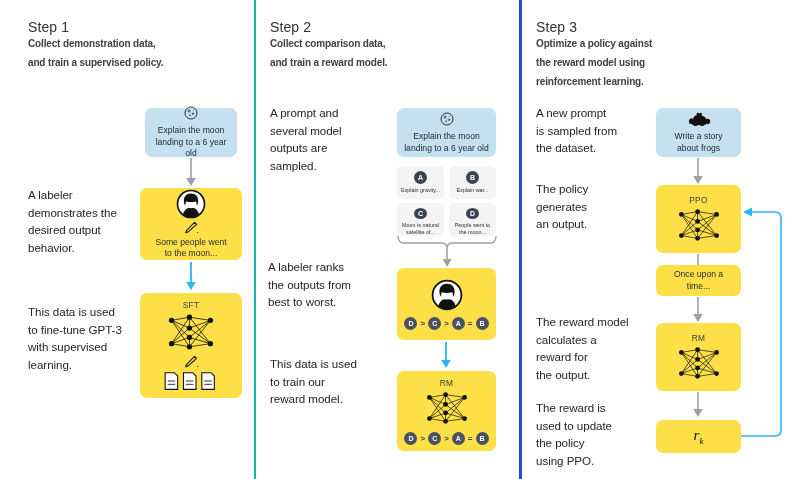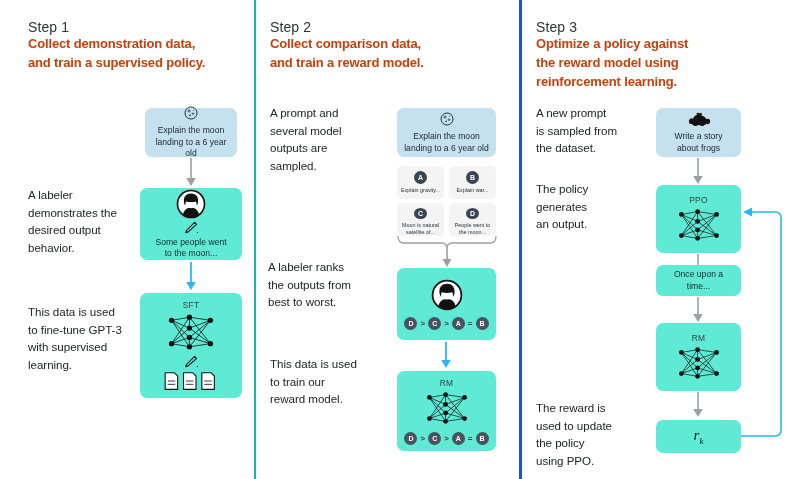--- a/index.html
+++ b/index.html
@@ -20,34 +20,34 @@
   .col-3 { left: 519px; width: 269px; border-left: 3px solid #1d4ed8; }
 
   .step-label {
     position: absolute; left: 28px; top: 19px;
     font-size: 14px; color: #2f3136; letter-spacing: .1px;
   }
   .col-2 .step-label, .col-3 .step-label { left: 14px; }
 
   .step-title {
     position: absolute; left: 28px; top: 34px;
-    font-size: 13px; font-weight: bold; line-height: 19px;
-    color: #c2410c; letter-spacing: -.15px; white-space: pre-line;
+    font-size: 10px; font-weight: bold; line-height: 19px;
+    color: #404040; letter-spacing: -.15px; white-space: pre-line;
   }
   .col-2 .step-title, .col-3 .step-title { left: 14px; }
 
   .para {
     position: absolute; font-size: 11.6px; line-height: 17.5px;
     color: #222428; white-space: pre-line; letter-spacing: -.05px;
   }
 
   
   .box {
     position: absolute; border-radius: 7px;
-    background: #5eead4;
+    background: #fde047;
     display: flex; flex-direction: column;
     align-items: center; justify-content: center;
   }
   .box.blue { background: #c5e0ef; }
   .box-cap {
     font-size: 8.6px; line-height: 11.5px; text-align: center;
     color: #1b2730; padding: 0 6px; white-space: pre-line;
   }
   .box .tiny-title { font-size: 8.4px; color:#3a3d42; margin-bottom:1px; letter-spacing:.3px;}
 
@@ -303,20 +303,24 @@
     <div class="step-title">Optimize a policy against
 the reward model using
 reinforcement learning.</div>
 
     <div class="para" style="left:14px; top:104px;">A new prompt
 is sampled from
 the dataset.</div>
     <div class="para" style="left:14px; top:180px;">The policy
 generates
 an output.</div>
+    <div class="para" style="left:14px; top:313px;">The reward model
+calculates a
+reward for
+the output.</div>
     <div class="para" style="left:14px; top:399px;">The reward is
 used to update
 the policy
 using PPO.</div>
 
     <div class="box blue" style="left:134px; top:108px; width:85px; height:49px;">
       <span>
         <svg width="24" height="16" viewBox="0 0 34 22">
           <path d="M4 18c-1.5-2-2-5 0-7 1.6-1.6 3.6-1.3 4.6 0 .5-2.6 2.4-5 5.6-5.6-1-.8-1-2.3 0-3 1-.8 2.6-.4 3 .8.7-1.2 2.6-1.4 3.5-.3.9 1 .5 2.4-.5 3 3.6.6 6.3 2.8 7.6 5.4 1.3-1.1 3.2-1 4.3.4 1.4 1.8 1 4.3-.6 5.8-1.2 1.1-2.9 1-3.8-.2-1 1.3-2.8 2.2-4.8 2.4l1.6 1.3h-4.2l-1.7-1.2h-3.6L12.8 21H8.6l1.9-1.5c-2.2-.2-4.2-1-5.4-2.3-.3.6-.8 1-1.1.8z" fill="#111"></path>
         </svg>

